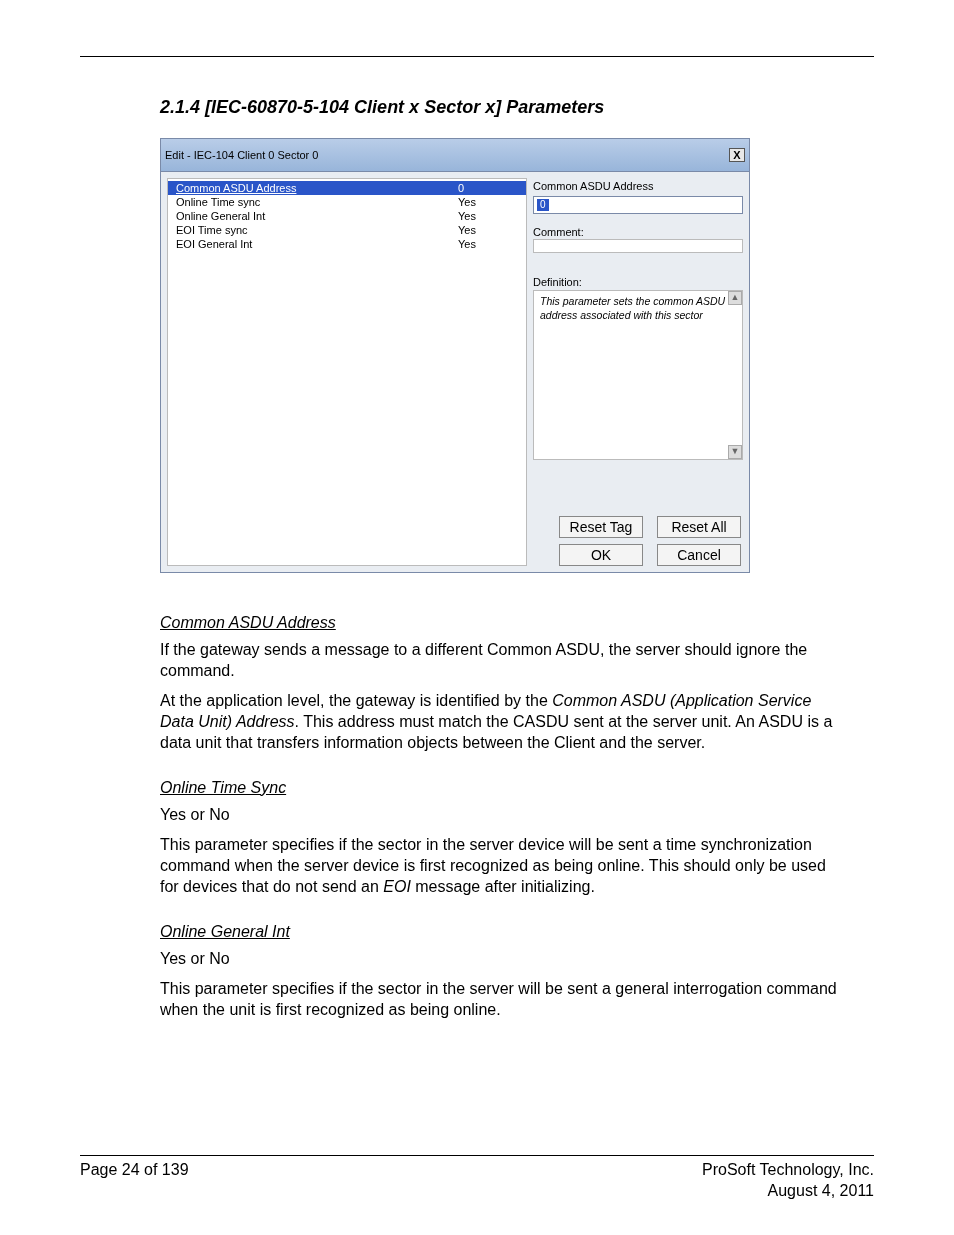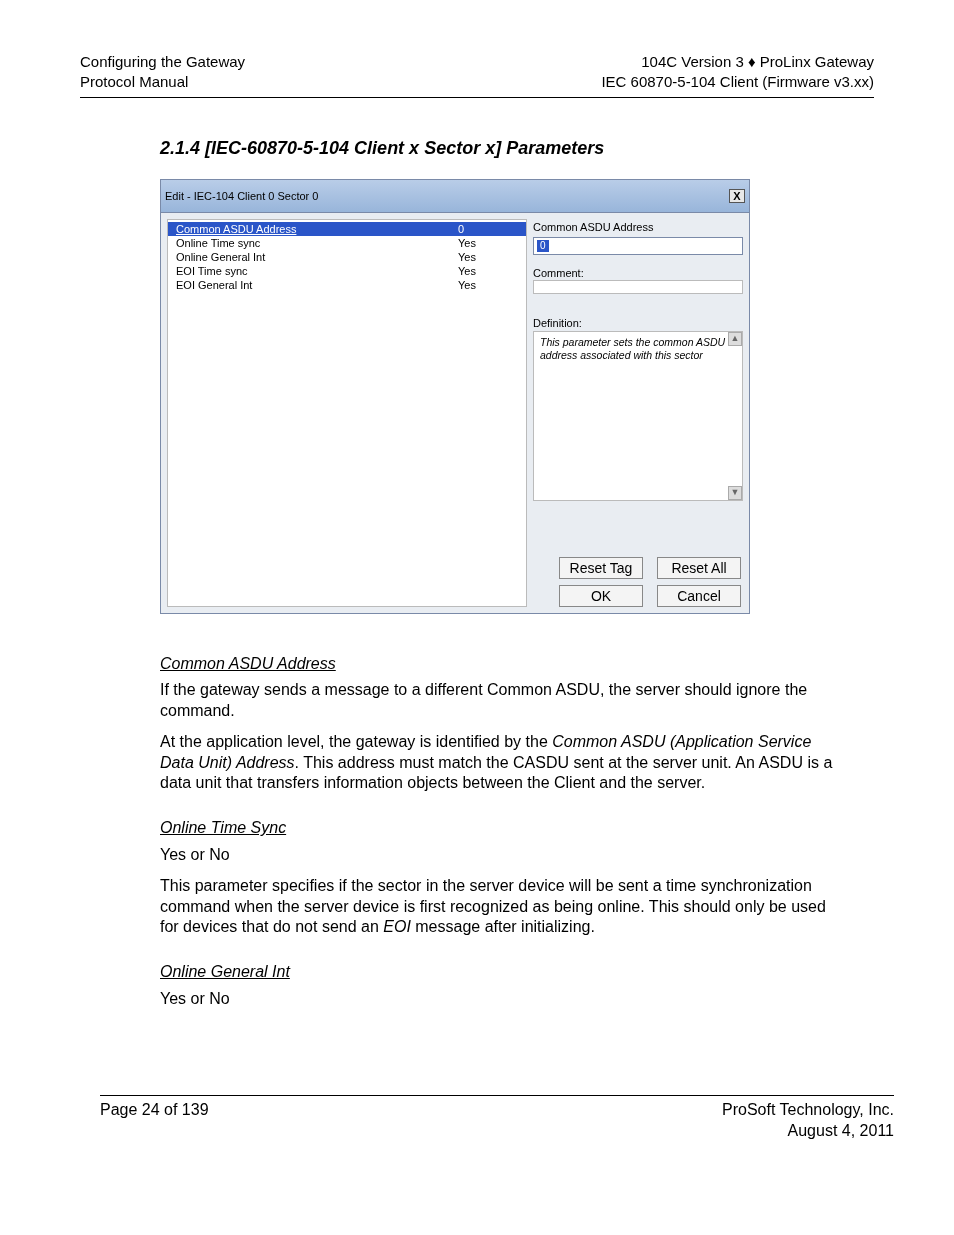--- a/index.html
+++ b/index.html
@@ -43,39 +43,29 @@
   .r-def-box .sbu { top:0; } .r-def-box .sbd { bottom:0; }
   .btnrow { display:flex; gap:14px; margin-top:10px; justify-content:flex-end; padding-right:2px; }
   .btnrow2 { margin-top:6px; }
   .wbtn { width:84px; height:22px; border:1px solid #888; background:#f4f4f4; text-align:center; line-height:20px; font-size:14px; }
 
   .content { margin:40px 0 0 80px; width:680px; font-size:16px; line-height:1.3; }
   .para-h { font-style:italic; text-decoration:underline; margin-top:24px; }
   .content p { margin:6px 0 10px 0; }
   .ital { font-style:italic; }
 
-  .ftr-wrap { position:absolute; left:80px; top:1095px; width:794px;margin-left:20px; }
+  .ftr-wrap { position:absolute; left:80px; top:1155px; width:794px; }
   .ftr-hr { height:1px; background:#000; margin-bottom:4px; }
   .ftr { display:flex; justify-content:space-between; font-size:16px; line-height:1.3; }
   .ftr .right { text-align:right; }
 </style>
 </head>
 <body>
 
 <div class="page">
-  <div class="hdr">
-    <div>
-      <div>Configuring the  Gateway</div>
-      <div>Protocol Manual</div>
-    </div>
-    <div class="right">
-      <div>104C Version 3 ♦ ProLinx Gateway</div>
-      <div>IEC 60870-5-104 Client (Firmware v3.xx)</div>
-    </div>
-  </div>
   <div class="hr"></div>
 
   <div class="section-title">2.1.4   [IEC-60870-5-104 Client x Sector x] Parameters</div>
 
   <div class="dlg-wrap">
     <div class="dlg-title">
       <span class="t">Edit - IEC-104 Client 0 Sector 0</span>
       <span class="x">X</span>
     </div>
     <div class="dlg-body">
@@ -135,20 +125,21 @@
     </p>
 
     <div class="para-h">Online Time Sync</div>
     <p>Yes or No</p>
     <p>
       <span>This parameter specifies if the sector in the server device will be sent a time synchronization command when the server device is first recognized as being online. This should only be used for devices that do not send an </span><span class="ital">EOI</span><span> message after initializing.</span>
     </p>
 
     <div class="para-h">Online General Int</div>
     <p>Yes or No</p>
+    <p>This parameter specifies if the sector in the server will be sent a general interrogation command when the unit is first recognized as being online.</p>
   </div>
 </div>
 
 <div class="ftr-wrap">
   <div class="ftr-hr"></div>
   <div class="ftr">
     <div>Page 24 of 139</div>
     <div class="right">
       <div>ProSoft Technology, Inc.</div>
       <div>August 4, 2011</div>

